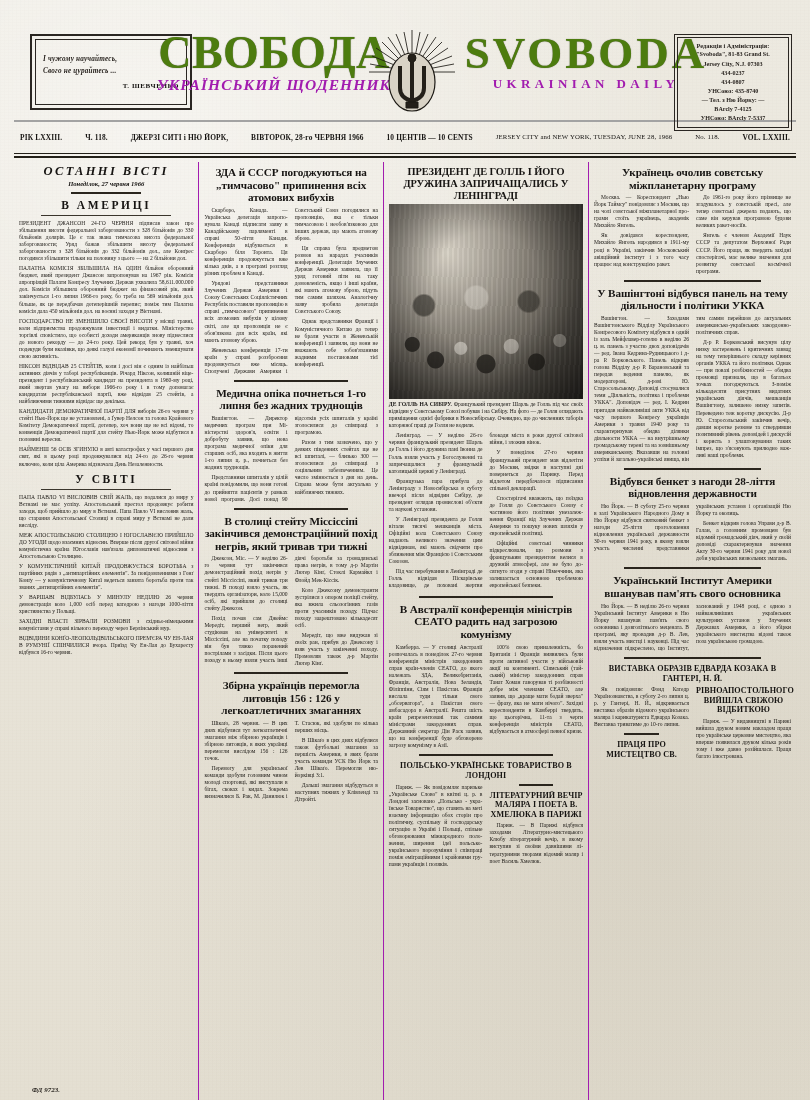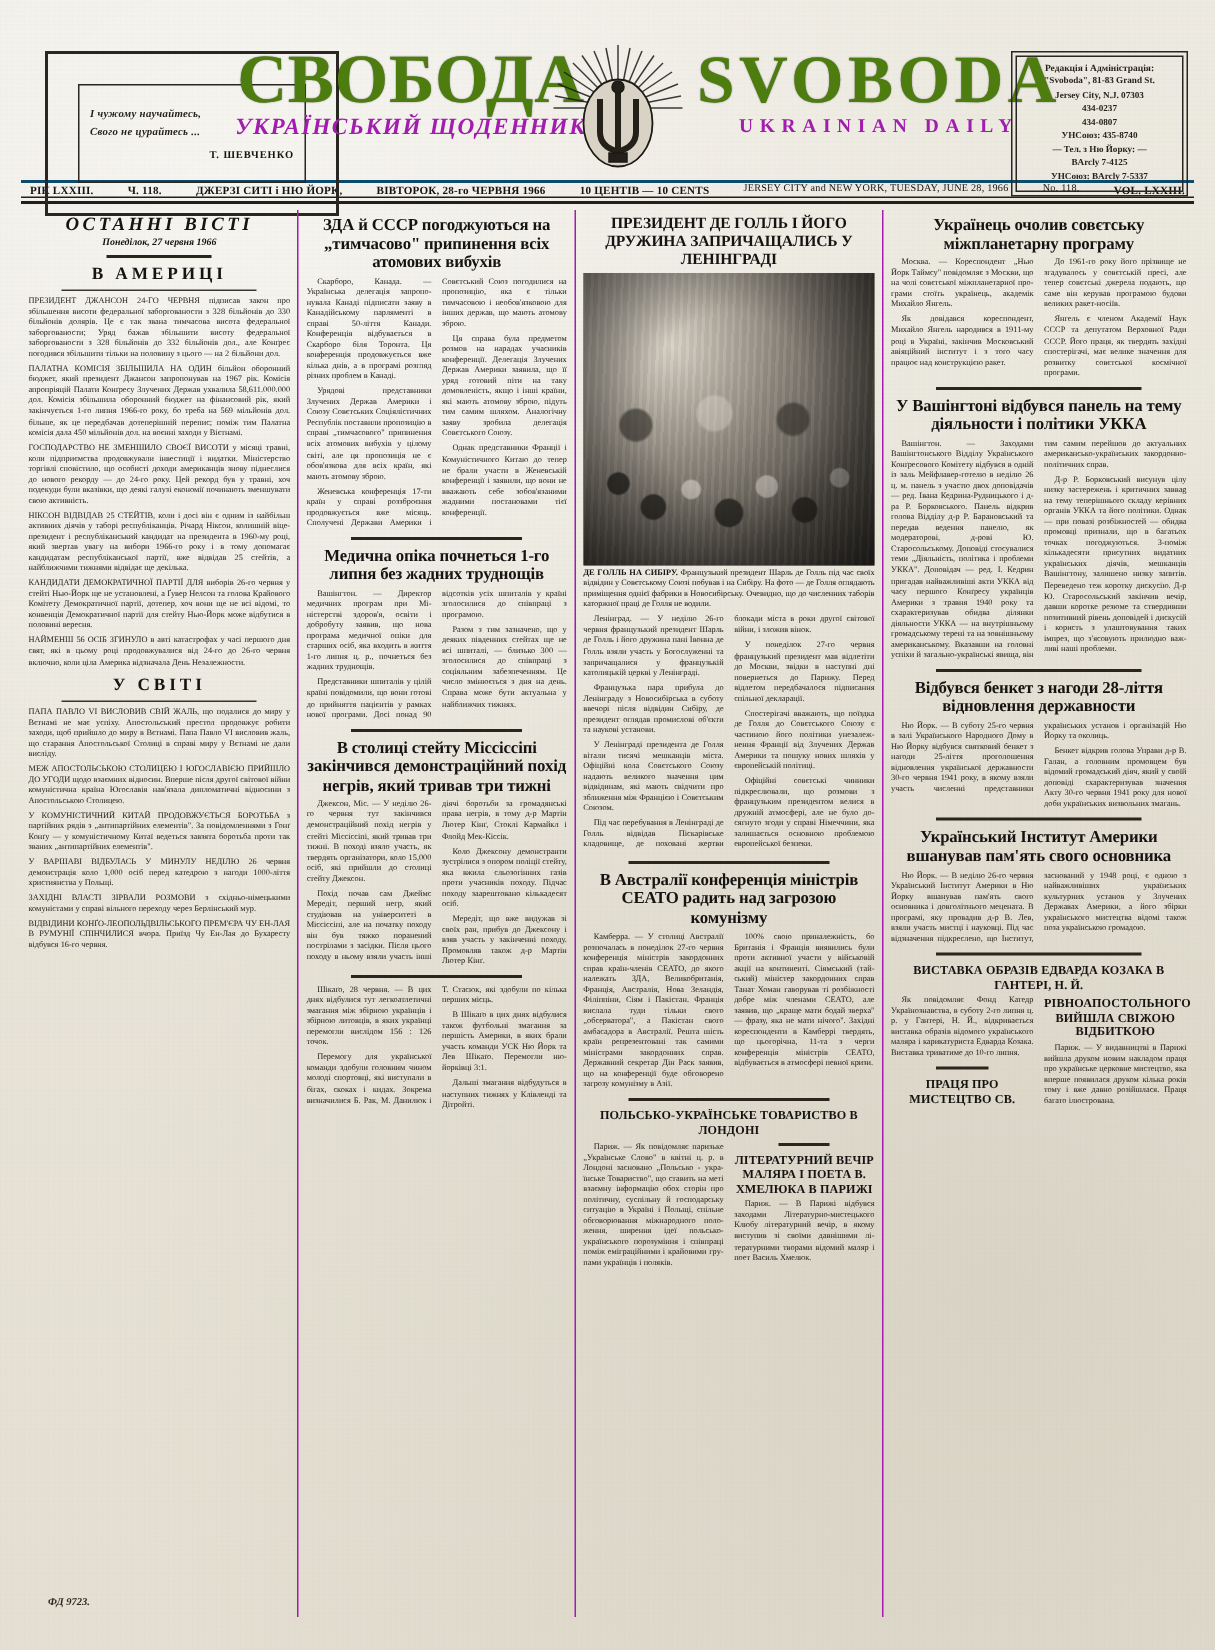--- a/index.html
+++ b/index.html
@@ -22,21 +22,21 @@
     background-image:
       repeating-linear-gradient(0deg, rgba(90,80,60,.05) 0 1px, rgba(0,0,0,0) 1px 3px),
       repeating-linear-gradient(90deg, rgba(90,80,60,.04) 0 1px, rgba(0,0,0,0) 1px 4px);
   }
   .sheet{position:absolute;left:14px;top:26px;width:782px;height:1060px;}
 
   
   .masthead{position:relative;height:92px;}
   .quotebox{
     position:absolute;left:16px;top:8px;width:152px;height:66px;
-    border:2px solid #2a2622;padding:20px;
+    border:2px solid #2a2622;padding:3px;
   }
   .quotebox .inner{border:1px solid #2a2622;height:100%;display:flex;
     flex-direction:column;justify-content:center;padding:3px 7px;box-sizing:border-box;}
   .quotebox .ln{font-style:italic;font-weight:bold;font-size:7.2px;letter-spacing:.2px;
     line-height:1.05;margin:2.4px 0;color:#241f1b;}
   .quotebox .sig{text-align:right;font-weight:bold;font-size:7px;letter-spacing:.6px;margin-top:4px;}
 
   .title-left{position:absolute;left:126px;top:2px;width:268px;text-align:center;}
   .title-right{position:absolute;left:438px;top:2px;width:268px;text-align:center;}
   .bigname{
@@ -48,22 +48,22 @@
   .bigname.lat{letter-spacing:3px;font-size:45px;}
   .subname{font-weight:bold;font-size:15.5px;letter-spacing:1.1px;font-style:italic;color:#a21caf;margin-top:-2px;}
   .subname.lat{font-style:normal;letter-spacing:4.4px;font-size:13px;}
 
   .emblem{position:absolute;left:352px;top:2px;width:92px;height:88px;}
   .addrbox{position:absolute;right:4px;top:8px;width:112px;border:1px solid #2a2622;padding:2px;}
   .addrbox .inner{border:1px solid #2a2622;padding:3px 4px;text-align:center;}
   .addrbox div{font-size:6.1px;line-height:1.5;font-weight:bold;color:#241f1b;}
   .addrbox .hdr{font-size:6.3px;}
 
-  .datebar{border-top:2px solid #0c4a6e;border-bottom:1px solid #232019;
-    margin-top:2px;padding:0 6px;display:flex;justify-content:space-between;
+  .datebar{border-top:2px solid #a3a3a3;border-bottom:1px solid #232019;
+    margin-top:2px;padding:11px 6px;display:flex;justify-content:space-between;
     font-weight:bold;font-size:7.4px;letter-spacing:.15px;}
   .datebar span{white-space:nowrap;}
   .datebar .sm{font-weight:normal;font-size:6.8px;}
   .rule-under{border-bottom:2px solid #232019;margin-bottom:3px;height:2px;}
 
   
   .cols{display:flex;margin-top:4px;height:938px;}
   .col{width:187px;padding:0 5px;box-sizing:border-box;position:relative;}
   .col + .col{border-left:1px solid #a21caf;}
   .colwide{width:208px;}
@@ -250,20 +250,21 @@
       <hr class="hr-thick">
       <h1 class="hd">В столиці стейту Міссіссіпі закінчився демонстраційний похід негрів, який тривав три тижні</h1>
       <div class="twocol">
         <p class="body">Джексон, Міс. — У неділю 26-го червня тут закінчився демонстраційний похід негрів у стейті Міссіссіпі, який тривав три тижні. В поході взяло участь, як твердять організатори, коло 15,000 осіб, які прийшли до столиці стейту Джексон.</p>
         <p class="body">Похід почав сам Джеймс Мередіт, перший негр, який студіював на університеті в Міссіссіпі, але на початку походу він був тяжко поранений пострілами з засідки. Після цього походу в ньому взяли участь інші діячі боротьби за громадянські права негрів, в тому д-р Мартін Лю­тер Кінґ, Стоклі Кармайкл і Флойд Мек-Кіссік.</p>
         <p class="body">Коло Джексону демон­странти зустрілися з опором поліції стейту, яка вжила сльозогінних газів проти учасників походу. Підчас по­ходу заарештовано кілька­десят осіб.</p>
         <p class="body">Мередіт, що вже видужав зі своїх ран, прибув до Джексону і взяв участь у за­кінченні походу. Промовляв також д-р Мартін Лютер Кінґ.</p>
       </div>
 
       <hr class="hr-thick">
+      <h1 class="hd">Збірна українців перемогла литовців 156 : 126 у легкоатлетичних змаганнях</h1>
       <div class="twocol">
         <p class="body">Шікаґо, 28 червня. — В цих днях відбулися тут легкоатлетичні змагання між збірною українців і збірною литовців, в яких українці перемогли вислідом 156 : 126 точок.</p>
         <p class="body">Перемогу для української команди здобули головним чином молоді спортовці, які виступали в бігах, скоках і кидах. Зокрема визначилися Б. Рак, М. Данилюк і Т. Стасюк, які здобули по кілька перших місць.</p>
         <p class="body">В Шікаґо в цих днях відбулися також футбольні змагання за першість Америки, в яких брали участь команди УСК Ню Йорк та Лев Шікаґо. Перемогли ню­йорківці 3:1.</p>
         <p class="body">Дальші змагання відбу­дуться в наступних тижнях у Клівленді та Дітройті.</p>
       </div>
     </div>
 
     <div class="col colwide">
       <h1 class="hd blk">ПРЕЗИДЕНТ ДЕ ГОЛЛЬ І ЙОГО ДРУЖИНА ЗАПРИЧАЩАЛИСЬ У ЛЕНІНГРАДІ</h1>

